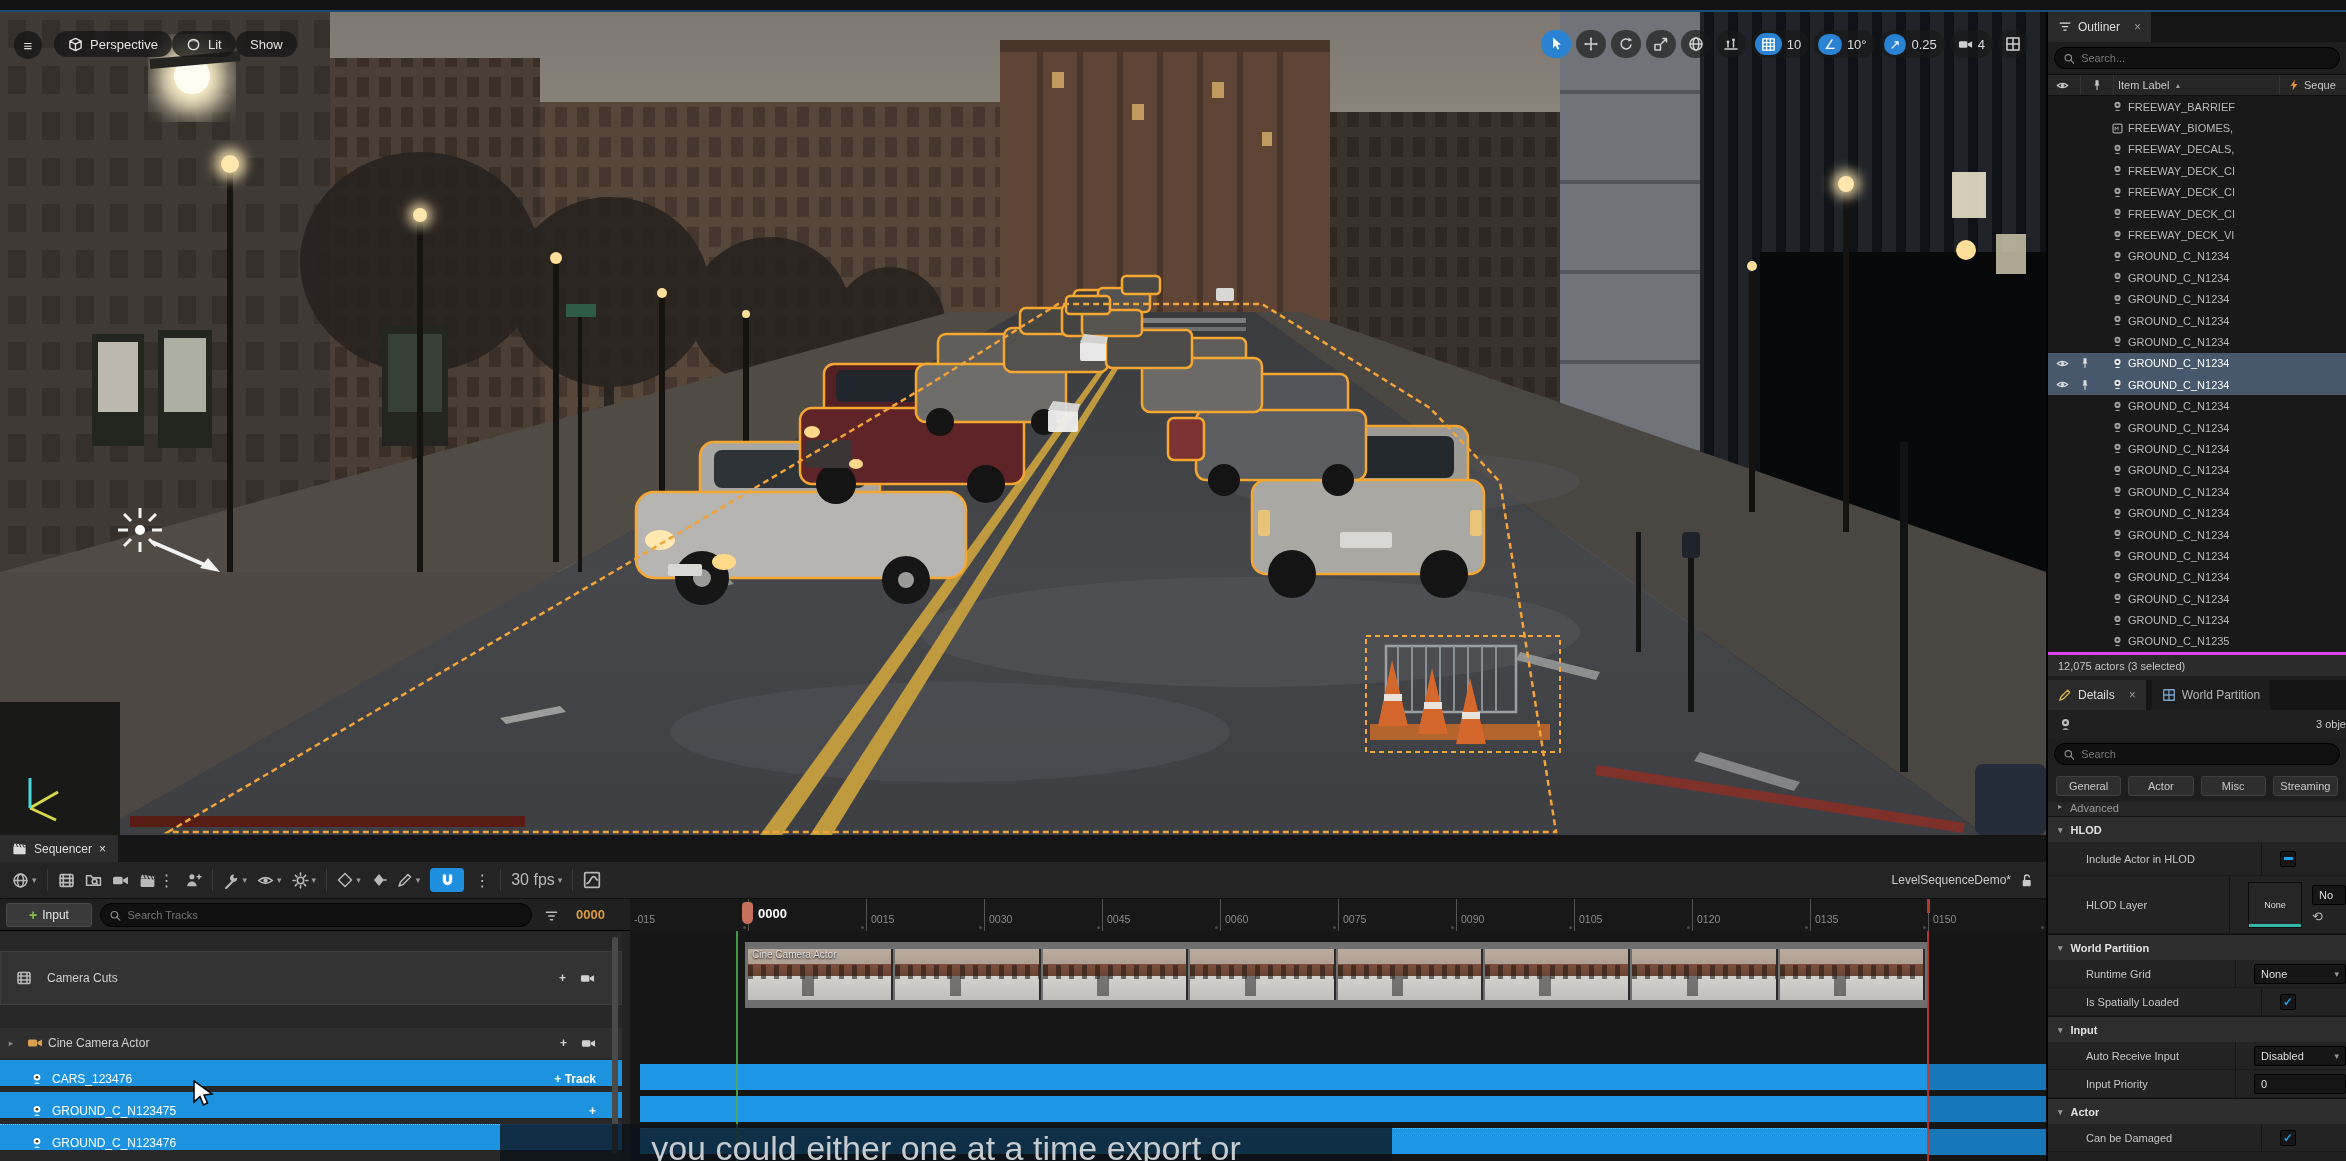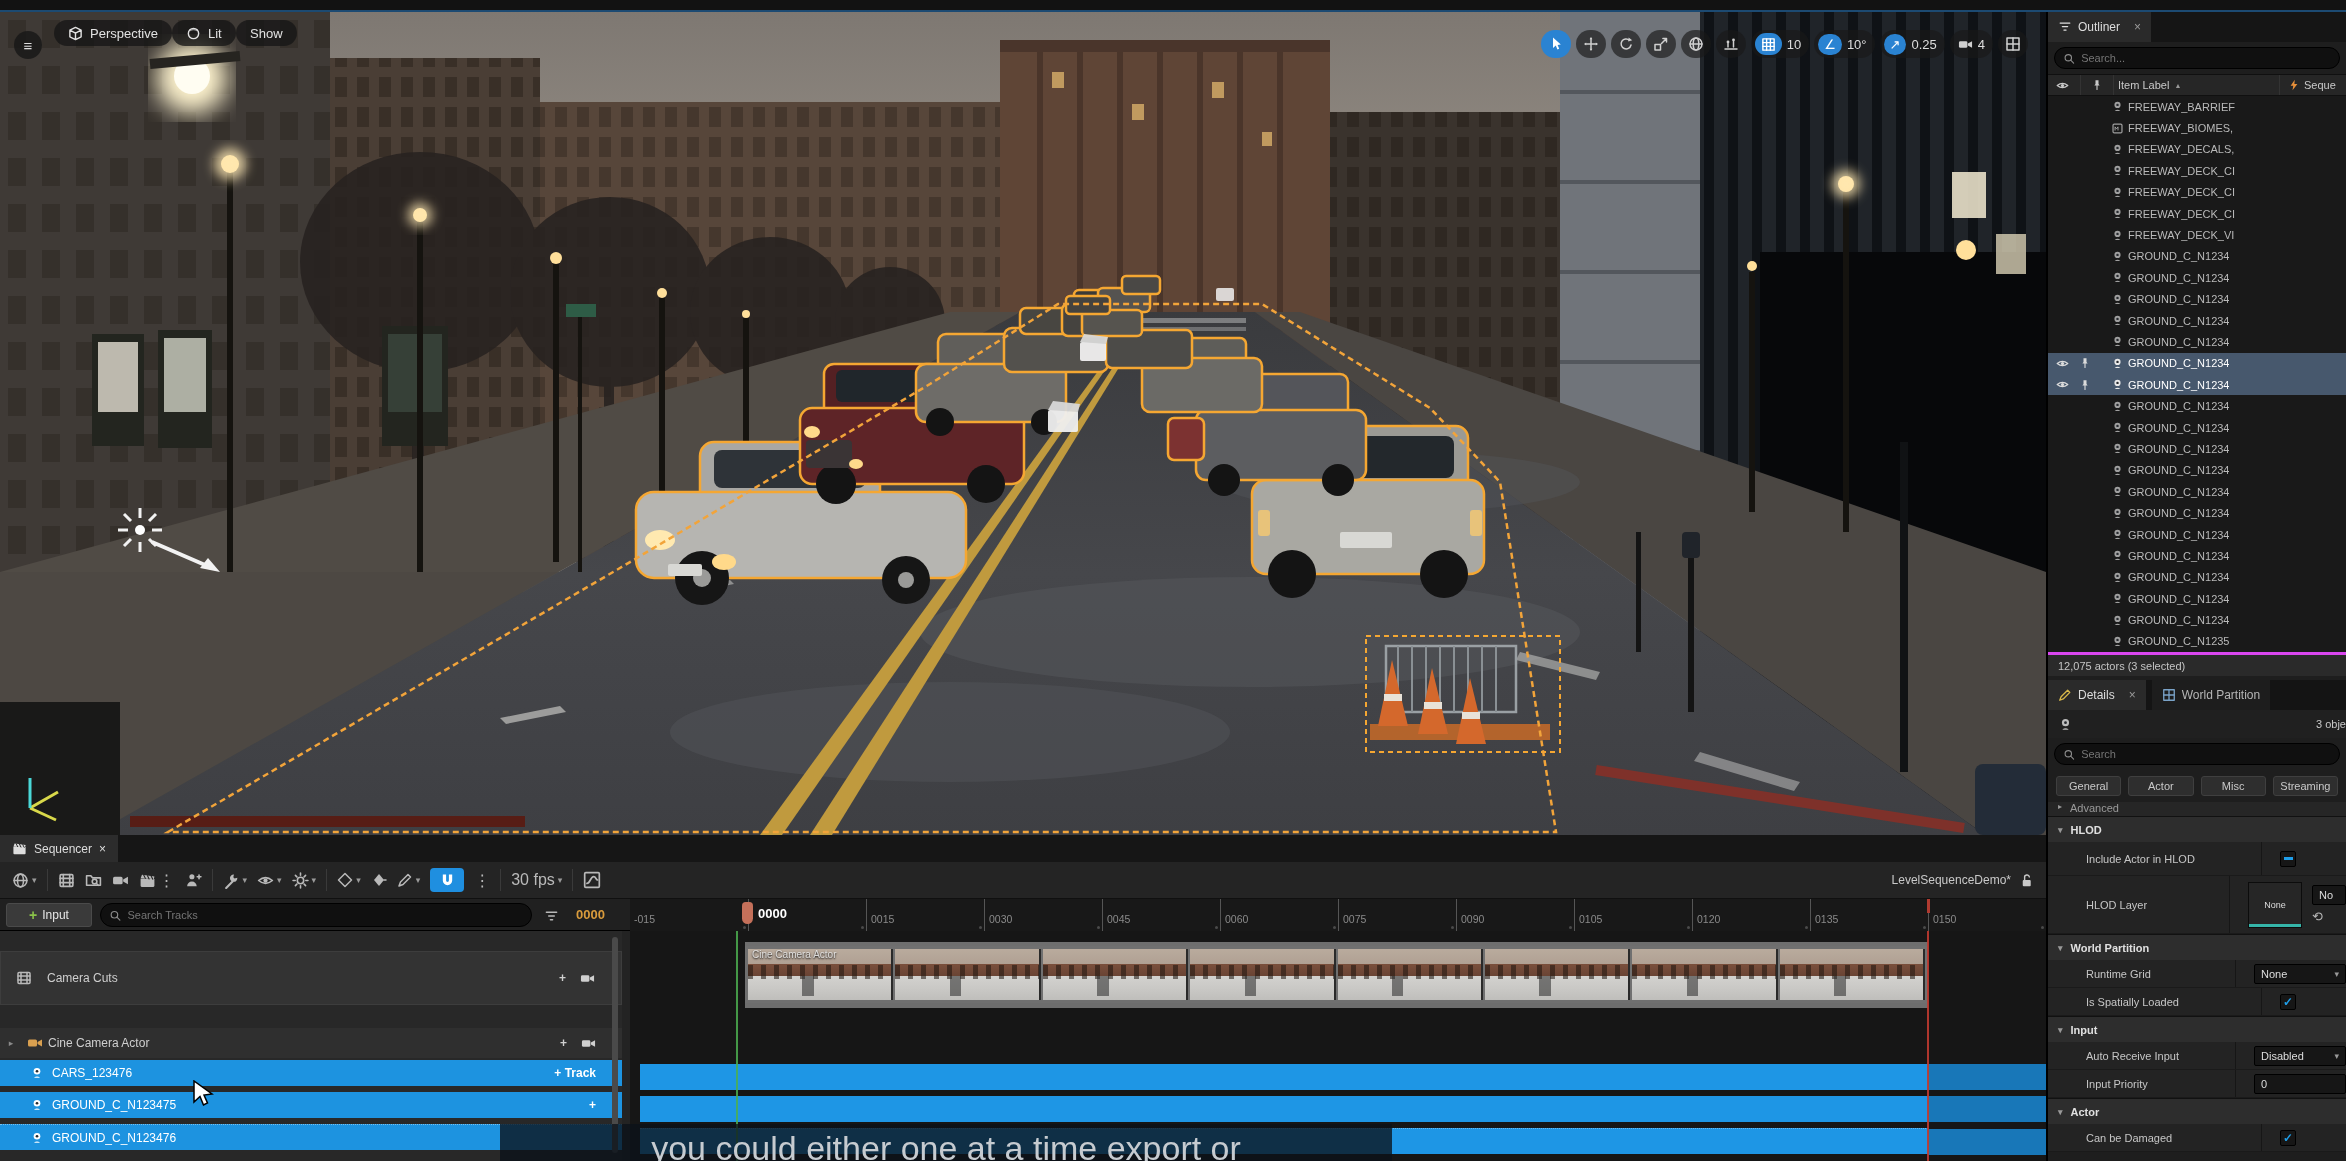--- a/index.html
+++ b/index.html
@@ -3,21 +3,21 @@
 <meta charset="utf-8">
 <style>
   *{margin:0;padding:0;box-sizing:border-box}
   html,body{width:2346px;height:1161px;background:#0b0b0b;font-family:"Liberation Sans",sans-serif;overflow:hidden;position:relative;color:#cfcfcf}
   .abs{position:absolute}
   svg.ic{display:inline-block;vertical-align:middle;stroke:currentColor;fill:none;stroke-width:1.5;stroke-linecap:round;stroke-linejoin:round}
   
   #topstrip{left:0;top:0;width:2346px;height:12px;background:#121212;border-bottom:2px solid #1c4a72}
   
   #viewport{left:0;top:12px;width:2046px;height:823px;background:#222;overflow:hidden}
-  .vp-pill{position:absolute;top:8px;height:26px;display:flex;align-items:center;gap:7px;background:rgba(22,22,22,.78);border-radius:14px;padding:0 14px;color:#e2e2e2;font-size:13px}
+  .vp-pill{position:absolute;top:19px;height:26px;display:flex;align-items:center;gap:7px;background:rgba(22,22,22,.78);border-radius:14px;padding:0 14px;color:#e2e2e2;font-size:13px}
   .vp-round{position:absolute;top:19px;width:28px;height:28px;border-radius:50%;background:rgba(22,22,22,.8);display:flex;align-items:center;justify-content:center;color:#ddd;font-size:15px}
   #vp-tools{position:absolute;top:17px;right:18px;height:30px;display:flex;align-items:center;gap:5px;color:#cfcfcf;font-size:13px}
   .tool-btn{width:30px;height:28px;border-radius:14px;display:flex;align-items:center;justify-content:center;background:rgba(25,25,25,.65)}
   .tool-btn.active{background:#2a83d2;color:#fff}
   .tool-grp{display:flex;align-items:center;background:rgba(25,25,25,.65);border-radius:14px;height:28px;padding:0 8px;gap:5px}
   .tool-grp .seg{color:#ddd}
   .tool-grp .on{background:#2a83d2;color:#fff;border-radius:12px;padding:3px 6px;margin-left:-4px}
   
   #rightpanel{left:2046px;top:12px;width:300px;height:1149px;background:#1e1e1e;border-left:2px solid #000;font-size:11px}
   .rp-tabbar{height:30px;background:#151515;display:flex;align-items:stretch}
@@ -70,21 +70,21 @@
   .ruler-cell:first-child{border-left:none}
   .ruler-cell i{position:absolute;right:2px;bottom:2px;width:3px;height:3px;background:#4a4a4a;border-radius:50%}
   #playhead{position:absolute;left:112px;top:3px;width:11px;height:22px;background:#c4705a;border-radius:4px 4px 6px 6px}
   #playhead-label{position:absolute;left:128px;top:7px;color:#fff;font-weight:bold;font-size:13px}
   #end-tick{position:absolute;left:1297px;top:0;width:3px;height:14px;background:#b03a30}
   #sq-tracks{position:absolute;left:0;top:96px;width:2046px;height:230px;background:#232323}
   #sq-leftpanel{position:absolute;left:0;top:0;width:622px;height:230px;background:#282828}
   #sq-timearea{position:absolute;left:630px;top:0;width:1416px;height:230px;background:#161616;overflow:hidden}
   .sq-block{position:absolute;left:0;width:622px;display:flex;align-items:center;color:#cfcfcf;font-size:12px}
   .sq-actions{margin-left:auto;display:flex;align-items:center;gap:14px;padding-right:26px;color:#cfcfcf}
-  .sq-row-sel{position:absolute;left:0;width:622px;height:26px;background:#1d93e0;color:#fff;display:flex;align-items:center;font-size:12px}
+  .sq-row-sel{position:absolute;left:0;width:622px;height:26px;background:#1d93e0;color:#fff;display:flex;align-items:flex-end;font-size:12px}
   .sq-row-sel .sq-actions{font-weight:bold;color:#fff}
   #fs-strip{position:absolute;left:115px;top:15px;width:1183px;height:57px;background:#707070;display:flex;padding:3px;gap:2px}
   .fs-cell{flex:1;background:
       linear-gradient(180deg,#b9ab9d 0%,#b0a093 30%,#7a4f3c 30%,#6a4434 52%,#d3d2cf 52%,#c9c8c5 78%,#bfbebb 100%);
       border-right:2px solid #2a2a2a;position:relative;overflow:hidden}
   .fs-cell:before{content:"";position:absolute;left:0;top:16px;width:100%;height:14px;
       background:repeating-linear-gradient(90deg,rgba(30,20,14,.55) 0 5px,transparent 5px 13px)}
   .fs-cell:after{content:"";position:absolute;left:38%;top:52%;width:8%;height:40%;background:rgba(40,40,40,.55)}
   #fs-label{position:absolute;left:122px;top:18px;color:rgba(240,240,240,.85);font-size:10px;text-shadow:0 1px 2px #000}
   .tl-bar{position:absolute;left:10px;width:1288px;height:26px;background:#1e96e5}

